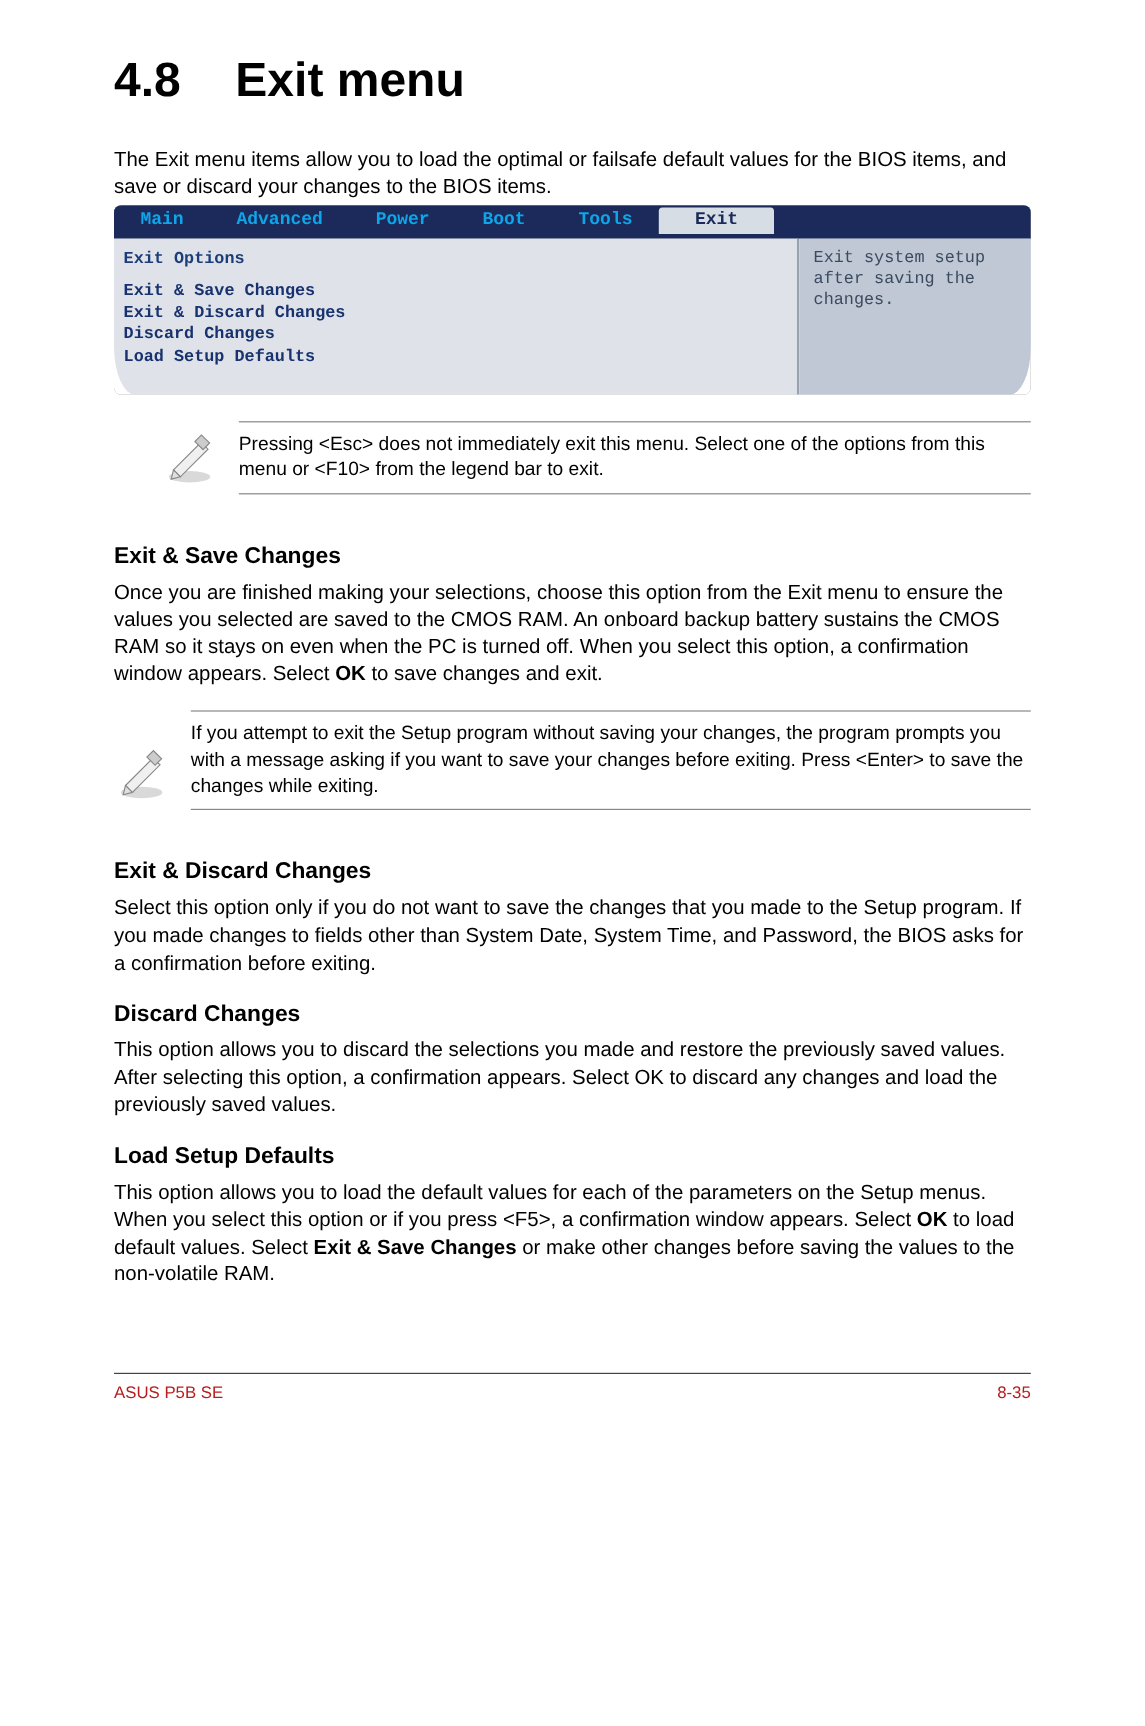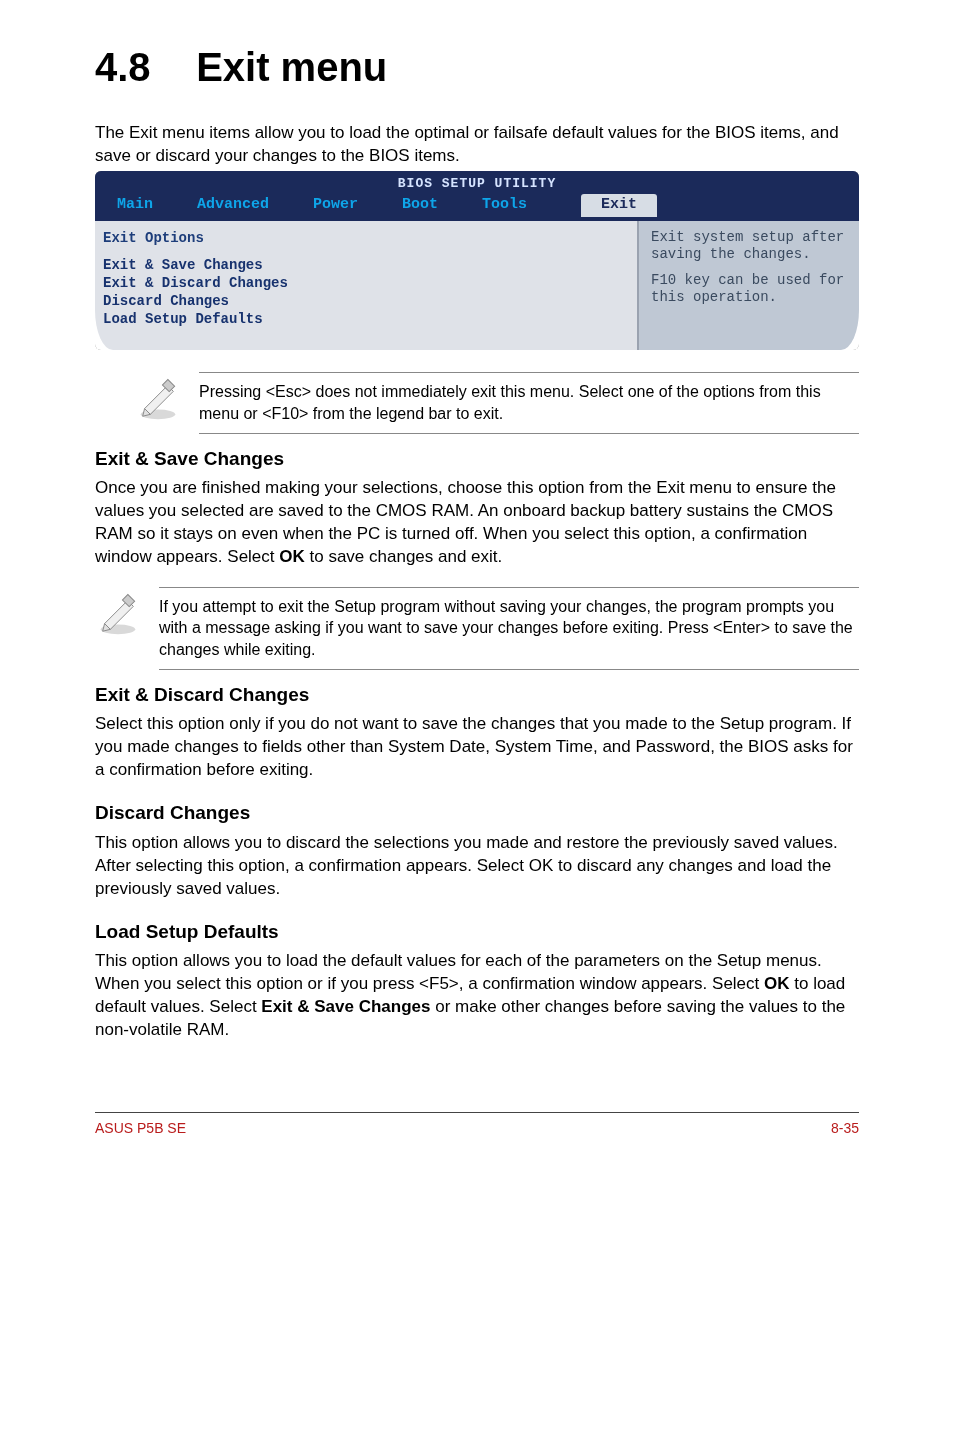--- a/index.html
+++ b/index.html
@@ -51,57 +51,56 @@
   }
   .bios-menu-row .tab {
     padding: 1px 22px;
     color: #0ea5e9;
     font-weight: 700;
   }
   .bios-menu-row .tab.active {
     background: #d7dde5;
     color: #1b2a5a;
     border-radius: 3px 3px 0 0;
-    padding: 1px 20px;
-    margin-left: 32px;
+    padding: 1px 30px;
   }
   .bios-body {
     display: flex;
     background: #fff;
   }
   .bios-left {
     flex: 1 1 auto;
     background: #dfe2e8;
     padding: 8px 18px 22px 8px;
     font-family: "Courier New", monospace;
     font-size: 14px;
     font-weight: 700;
     color: #2a354d;
     border-right: 2px solid #9aa2b0;
     border-bottom-left-radius: 18px 40px;
   }
   .bios-left .opt-title { color: #1d3d7a; margin-bottom: 8px; }
   .bios-left .opt-line { color: #17326e; line-height: 1.3; }
   .bios-right {
-    width: 220px;
+    width: 193px;
     background: #bfc8d4;
     padding: 8px 12px 22px 12px;
     font-family: "Courier New", monospace;
     font-size: 14px;
     color: #3a4a5f;
     border-bottom-right-radius: 18px 40px;
   }
   .bios-right p { margin-bottom: 8px; line-height: 1.25; }
 
   
   .note-block {
     display: flex;
-    align-items: flex-start;
+    align-items: flex-end;
     gap: 18px;
-    margin: 6px 0 12px 0;
+    margin: 6px 0 39px 0;
   }
   .note-block.indent { margin-left: 40px; border-top: none; }
   .note-block .icon { flex: 0 0 46px; padding-top: 4px; }
   .note-block .text {
     flex: 1 1 auto;
     border-top: 1px solid #888;
     border-bottom: 1px solid #888;
     padding: 8px 0;
     font-size: 16px;
   }
@@ -131,42 +130,40 @@
 
 <h1 class="section-title">
   <span class="num">4.8</span>
   <span>Exit menu</span>
 </h1>
 
 <p class="intro">The Exit menu items allow you to load the optimal or failsafe default values for the BIOS items, and save or discard your changes to the BIOS items.</p>
 
 <div class="bios-box">
   <div class="bios-header">
-    <div class="bios-title-row">BIOS SETUP UTILITY</div>
     <div class="bios-menu-row">
       <span class="tab">Main</span>
       <span class="tab">Advanced</span>
       <span class="tab">Power</span>
       <span class="tab">Boot</span>
       <span class="tab">Tools</span>
       <span class="tab active">Exit</span>
     </div>
   </div>
   <div class="bios-body">
     <div class="bios-left">
       <div class="opt-title">Exit Options</div>
       <div class="opt-line">Exit &amp; Save Changes</div>
       <div class="opt-line">Exit &amp; Discard Changes</div>
       <div class="opt-line">Discard Changes</div>
       <div class="opt-line"></div>
       <div class="opt-line">Load Setup Defaults</div>
     </div>
     <div class="bios-right">
       <p>Exit system setup after saving the changes.</p>
-      <p>F10 key can be used for this operation.</p>
     </div>
   </div>
 </div>
 
 <div class="note-block indent">
   <div class="icon">
     <svg viewBox="0 0 48 48">
       <ellipse cx="24" cy="40" rx="18" ry="5" fill="#d9d9d9"></ellipse>
       <path d="M10 34 L34 10 L40 16 L16 40 Z" fill="#f0f0f0" stroke="#888" stroke-width="1"></path>
       <path d="M10 34 L8 42 L16 40 Z" fill="#e0e0e0" stroke="#888" stroke-width="1"></path>

